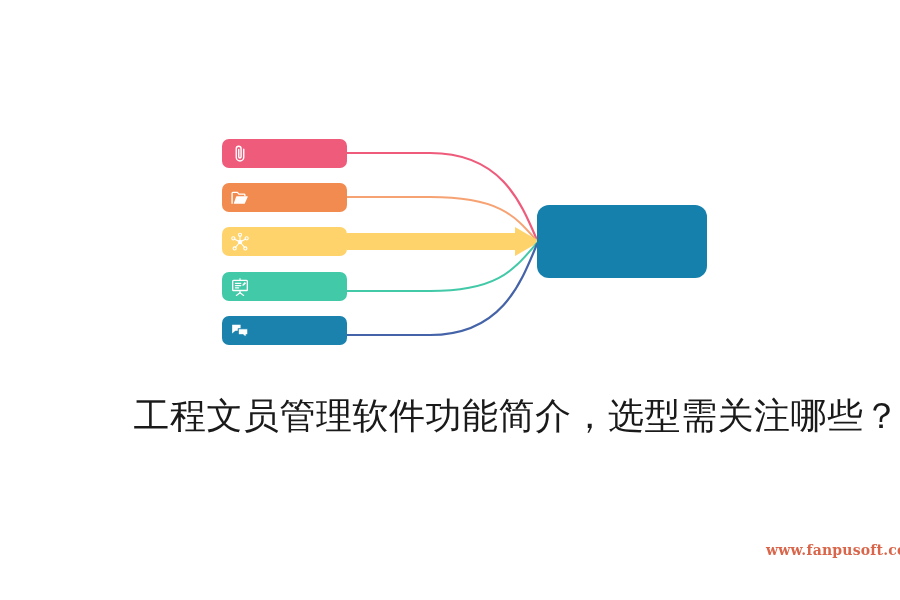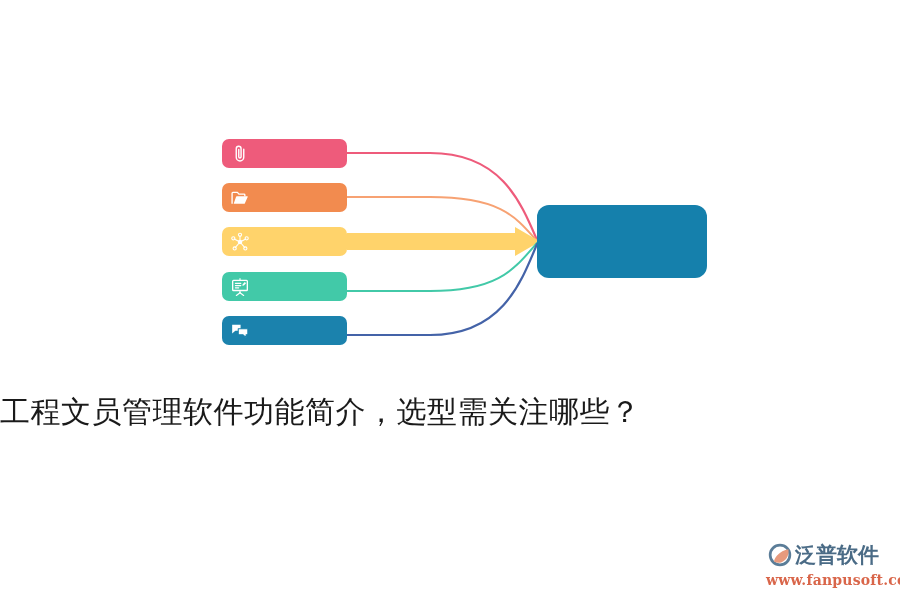--- a/index.html
+++ b/index.html
@@ -92,23 +92,23 @@
     text-align: center;
     line-height: 1.3;
   }
 
   
   .caption {
     position: absolute;
     left: 0;
     top: 392px;
     width: 900px;
-    text-align: left;
+    text-align: right;
     font-family: "DejaVu Serif", "Liberation Serif", serif;
-    font-size: 30px;
+    font-size: 36px;
     color: #1a1a1a;
     letter-spacing: 0.5px;
     white-space: nowrap;
   }
 
   
   .watermark {
     position: absolute;
     right: 12px;
     bottom: 10px;
@@ -236,23 +236,16 @@
 
     <div class="hub-box" style="background:#1580ac">
       <span class="hub-label"></span>
     </div>
 
   </div>
 
   <div class="caption">工程文员管理软件功能简介，选型需关注哪些？</div>
 
   <div class="watermark">
-    <div class="wm-row">
-      <svg class="wm-logo" viewBox="0 0 32 32">
-        <path d="M16 3.2A12.8 12.8 0 1 0 28.8 16 12.8 12.8 0 0 0 16 3.2zm0 3.1a9.7 9.7 0 0 1 9.7 9.7 9.7 9.7 0 0 1-9.7 9.7A9.7 9.7 0 0 1 6.3 16 9.7 9.7 0 0 1 16 6.3z" fill="#5b7d98"></path>
-        <path d="M25.6 9.4C21.3 9.8 16 12.6 12.6 16.6c-1.9 2.2-3.1 4.6-3.5 6.8 2.6 1.7 5.9 2 8.8.9 3.9-1.5 6.9-5.2 7.7-9.6.3-1.8.3-3.6 0-5.3z" fill="#e79a7d"></path>
-      </svg>
-      <span class="wm-name">泛普软件</span>
-    </div>
     <div class="wm-url">www.fanpusoft.com</div>
   </div>
 
 </div>
 
 </body></html>

